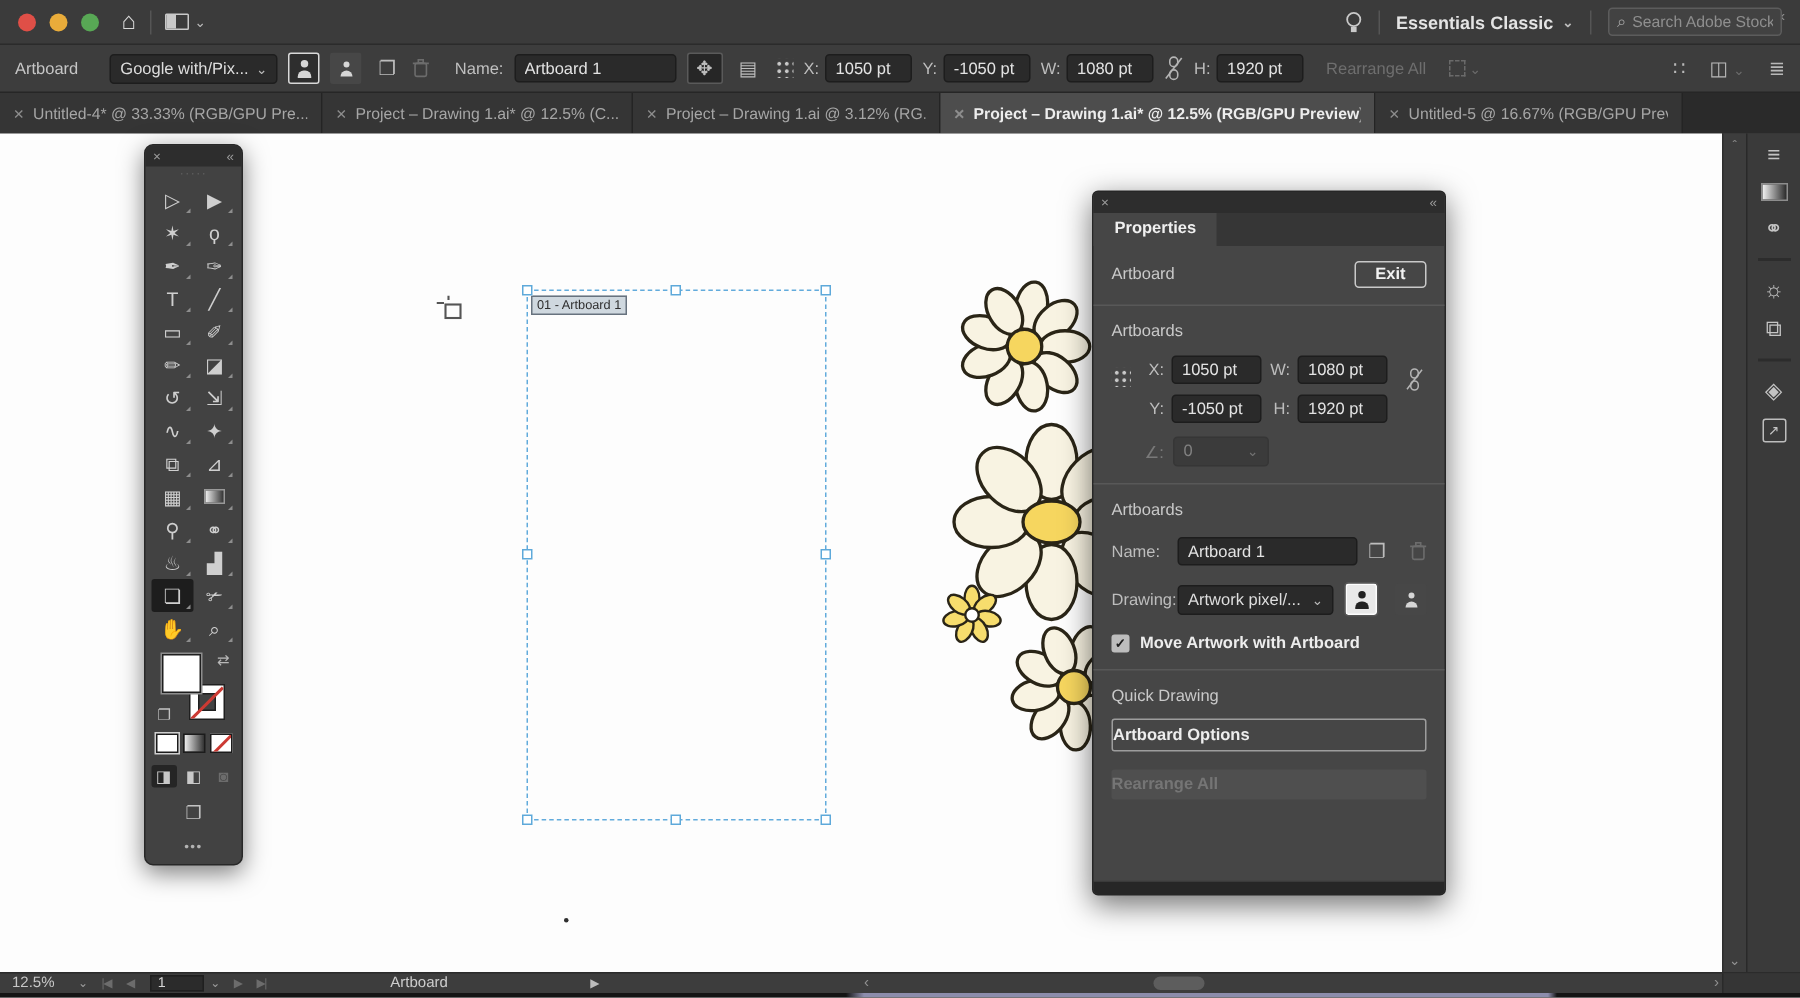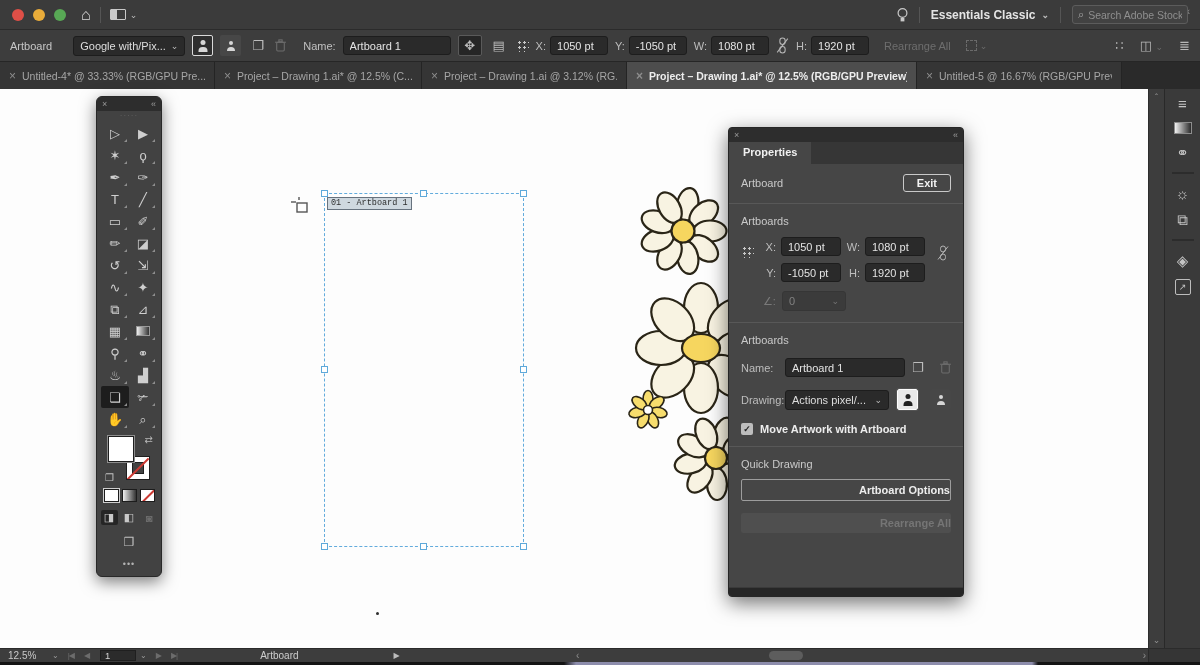--- a/index.html
+++ b/index.html
@@ -77,22 +77,22 @@
   .tab.active { background:#4d4d4d; color:#ededed; font-weight:bold; }
   .tabbar .tab:nth-of-type(1){ width:215px; } .tabbar .tab:nth-of-type(2){ width:207px; }
   .tabbar .tab:nth-of-type(3){ width:205px; } .tabbar .tab:nth-of-type(4){ width:290px; }
   .tabbar .tab:nth-of-type(5){ width:205px; }
   .tab-collapse { position:absolute; right:10px; top:6px; color:#8f8f8f; font-size:10px; }
 
   
   .workspace { position:absolute; top:89px; left:0; right:0; bottom:17px; background:#393939; }
   .canvas { position:absolute; left:0; top:0; right:52px; bottom:0; background:#fdfdfd; overflow:hidden; }
   .flowers { position:absolute; left:598px; top:79px; z-index:1; }
-  .artboard-sel { position:absolute; left:324px; top:104px; width:200px; height:354px;
-                  border:1px dashed #62abdc; z-index:2;font-family:Liberation Mono, monospace; }
+  .artboard-sel { position:absolute; left:351px; top:104px; width:200px; height:354px;
+                  border:1px dashed #62abdc; z-index:2; }
   .ab-label { position:absolute; left:2px; top:3px; background:#cfd8df; border:1px solid #67727e;
               color:#2e2e2e; font-size:8.5px; padding:0 3px; line-height:11px; white-space:nowrap; }
   .h { position:absolute; width:7px; height:7px; background:#fff; border:1px solid #5ea9da; }
   .h.tl{left:-4px;top:-4px;} .h.tc{left:50%;margin-left:-4px;top:-4px;} .h.tr{right:-4px;top:-4px;}
   .h.ml{left:-4px;top:50%;margin-top:-4px;} .h.mr{right:-4px;top:50%;margin-top:-4px;}
   .h.bl{left:-4px;bottom:-4px;} .h.bc{left:50%;margin-left:-4px;bottom:-4px;} .h.br{right:-4px;bottom:-4px;}
   .ab-cursor { position:absolute; left:291px; top:108px; z-index:2; }
   .canvas-dot { position:absolute; left:376px; top:523px; width:3px; height:3px;
                 border-radius:50%; background:#2f2f2f; z-index:1; }
 
@@ -179,21 +179,21 @@
   .name-input { width:120px; }
   .ab-icons { margin-left:auto; display:flex; align-items:center; gap:12px; }
   .preset-dd-panel { width:104px; }
   .panel .orient-btn.sel { background:#e9e9e9; border-color:#fdfdfd; outline:1px solid #555; }
   .panel .orient-btn.sel .figure { color:#222; }
   .chk-row { display:flex; align-items:center; gap:7px; margin-top:13px; }
   .chk { width:12px; height:12px; background:#bdbdbd; border-radius:2px; color:#1e1e1e;
          font-size:9px; display:flex; align-items:center; justify-content:center; font-weight:bold; }
   .chk-label { color:#ededed; font-weight:bold; }
   .qa-btn { display:block; width:100%; margin-top:9px; border:1px solid #9d9d9d; border-radius:2px;
-            background:transparent; color:#ededed; padding:4px 0; text-align:right;
+            background:transparent; color:#ededed; padding:4px 0; text-align:left;
             font-weight:bold; font-size:11px; font-family:"Liberation Sans",sans-serif; }
   .qa-btn.dimbtn { border:none; background:#4f4f4f; color:#757575; margin-top:12px; }
   .panel-footer { margin-top:auto; height:9px; background:#262626; border-radius:0 0 3px 3px;
                   border-top:1px solid #3a3a3a; }
 
   
   .statusbar { position:absolute; left:0; right:0; bottom:3px; height:14px; background:#3d3d3d;
                border-top:1px solid #2b2b2b; display:flex; align-items:center;
                font-size:10px; color:#c8c8c8; }
   .sb-zoom { margin-left:8px; width:40px; }
@@ -598,21 +598,21 @@
             <svg class="dim" width="11" height="13" viewBox="0 0 10 12">
               <rect x="1.5" y="3" width="7" height="8" rx="1" fill="none" stroke="#6c6c6c"></rect>
               <line x1="0" y1="3" x2="10" y2="3" stroke="#6c6c6c"></line>
               <rect x="3.5" y="0.8" width="3" height="1.8" fill="none" stroke="#6c6c6c"></rect>
             </svg>
           </span>
         </div>
         <div class="ab-row">
           <span class="lbl">Drawing:</span>
           <span class="dropdown preset-dd-panel">
-            <span>Actions pixel/...</span>
+            <span>Artwork pixel/...</span>
             <span class="chev">⌄</span>
           </span>
           <span class="ab-icons">
             <span class="orient-btn sel">
               <span class="figure"></span>
             </span>
             <span class="orient-btn">
               <span class="figure land"></span>
             </span>
           </span>

